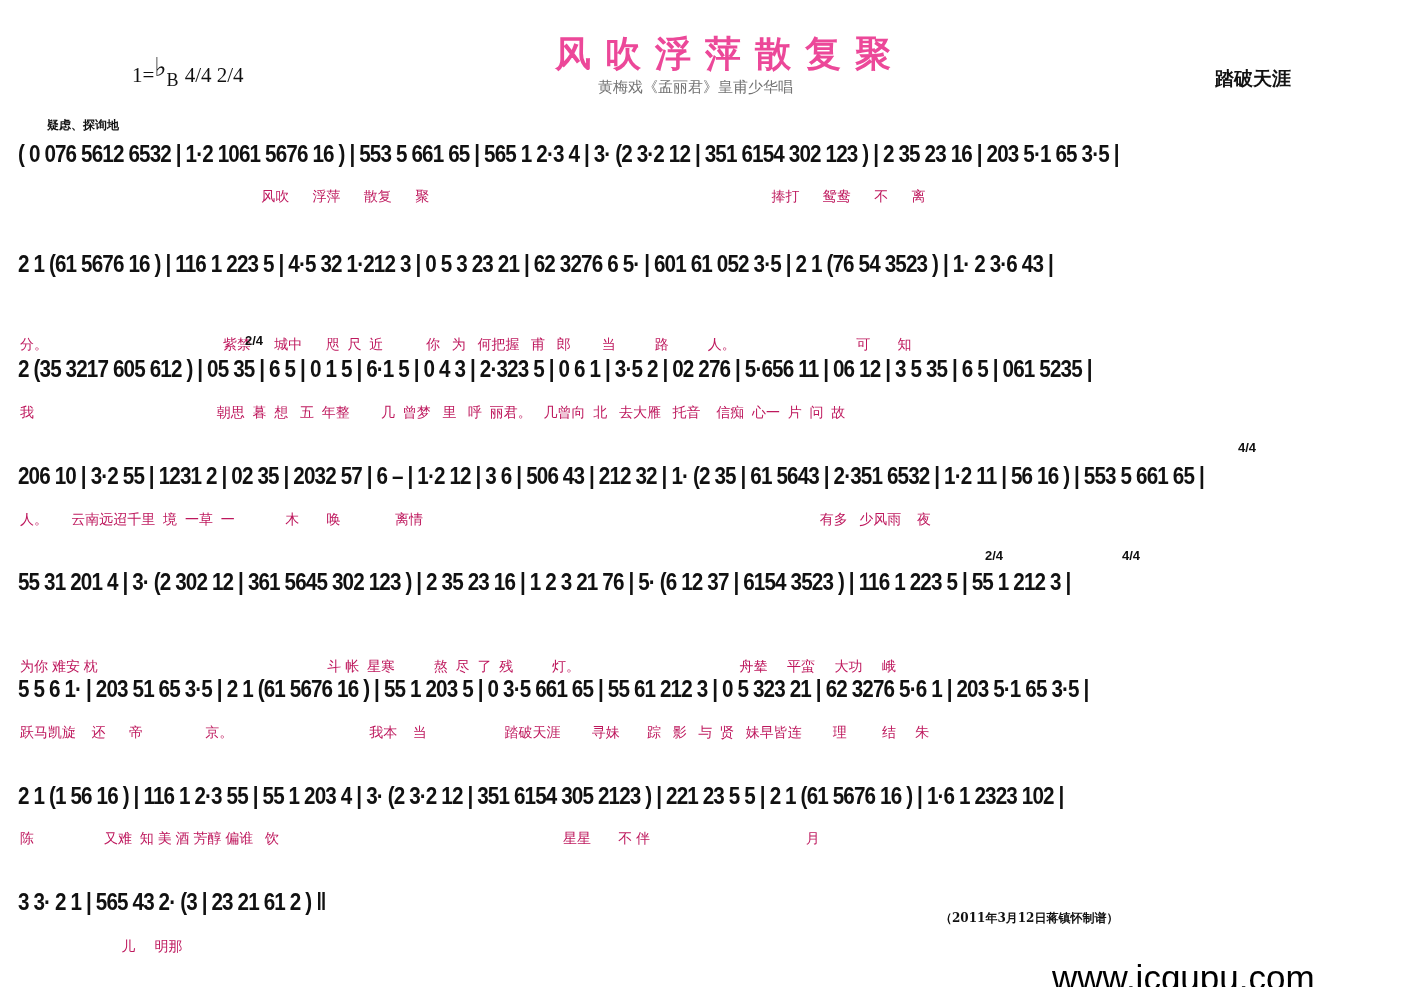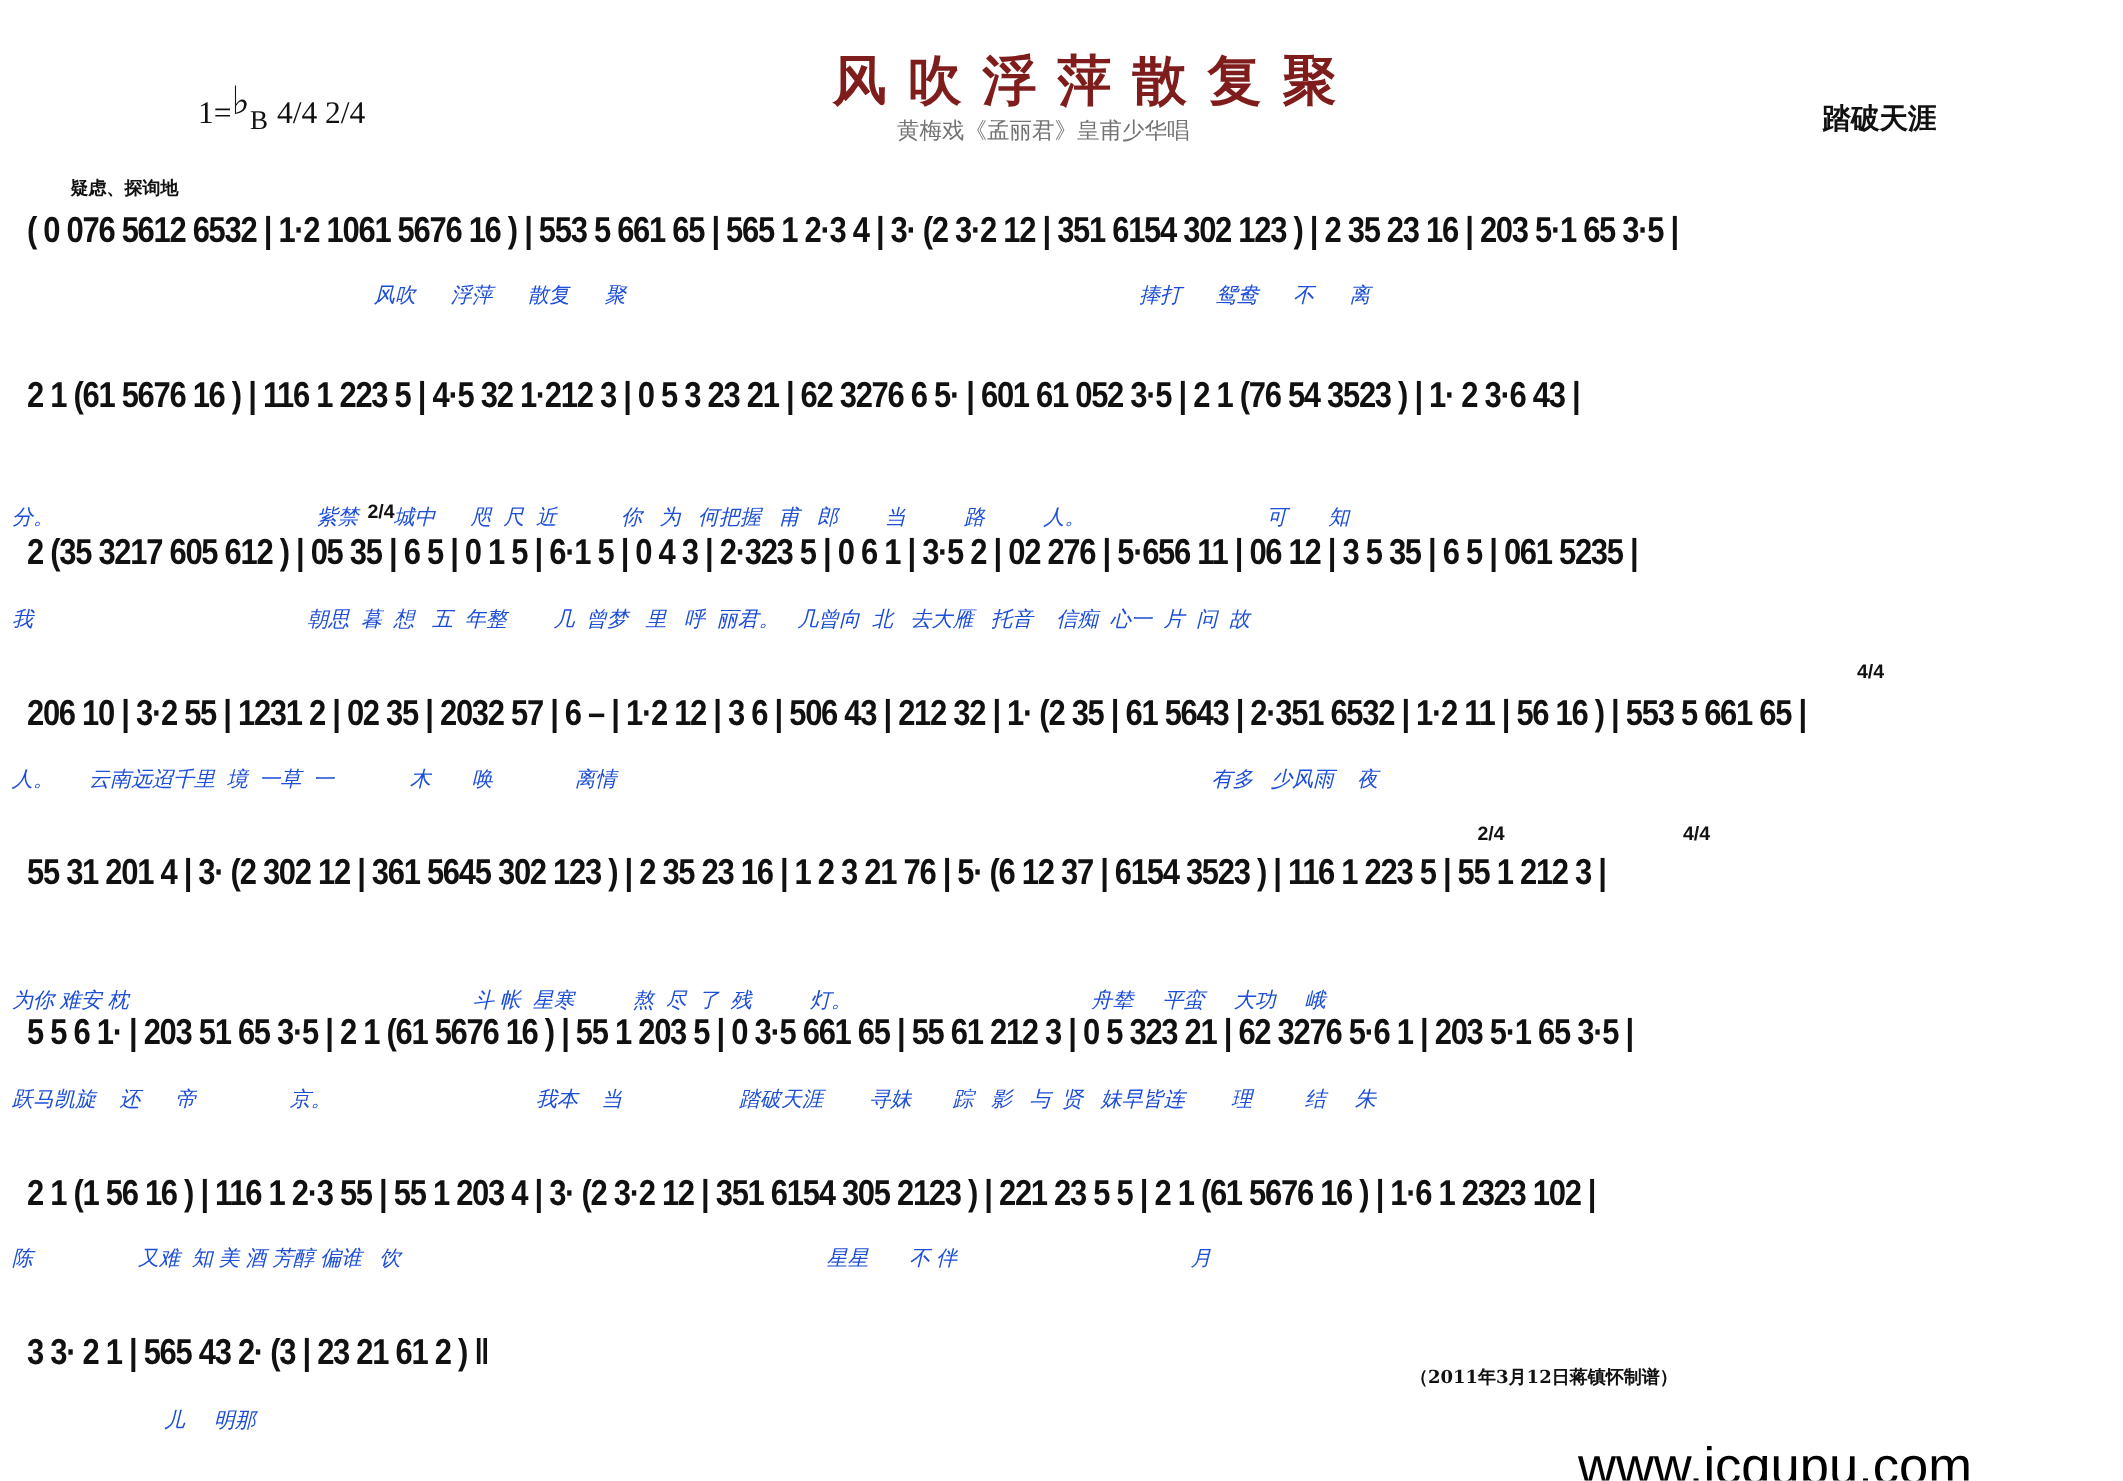--- a/index.html
+++ b/index.html
@@ -1,26 +1,26 @@
 <!DOCTYPE html>
 <html><head>
 <meta charset="utf-8">
 <style>
   html, body { margin: 0; padding: 0; background: #ffffff; }
   body { width: 1415px; height: 987px; position: relative; overflow: hidden; font-family: "Liberation Sans", "DejaVu Sans", sans-serif; color: #111; }
   .abs { position: absolute; }
-  .title { left: 555px; top: 30px; font-family: "DejaVu Serif", serif; font-weight: bold; font-size: 36px; letter-spacing: 14px; color: #7f1d1d; }
+  .title { left: 555px; top: 30px; font-family: "DejaVu Serif", serif; font-weight: bold; font-size: 36px; letter-spacing: 14px; color: #ec4899; }
   .subtitle { left: 598px; top: 78px; font-size: 15px; color: #737373; }
   .key { left: 132px; top: 58px; font-family: "Liberation Serif", serif; font-size: 21px; }
   .key .flat { font-size: 26px; position: relative; top: -6px; }
   .key .b { font-size: 18px; position: relative; top: 4px; margin-right: 6px; }
   .credit { left: 1215px; top: 66px; font-size: 19px; font-weight: bold; }
   .expr { left: 47px; top: 117px; font-size: 12px; font-weight: bold; }
   .line { position: absolute; left: 18px; width: 1380px; height: 40px; white-space: nowrap; font-size: 24px; font-weight: bold; font-family: "Liberation Sans", sans-serif; letter-spacing: -1px; transform: scaleX(0.86); transform-origin: left center; }
-  .lyric { position: absolute; left: 8px; font-size: 14px; white-space: pre; color: #1d4ed8; font-style: italic; }
+  .lyric { position: absolute; left: 20px; font-size: 14px; white-space: pre; color: #be185d; }
   .ts { position: absolute; font-size: 13px; font-weight: bold; }
   .footer-date { left: 940px; top: 910px; font-family: "DejaVu Serif", serif; font-size: 12px; font-weight: bold; }
   .watermark { left: 1052px; top: 930px; font-size: 35px; color: #000000; letter-spacing: 0px; margin-top: 28px; }
 </style>
 </head>
 <body>
 
 <div class="abs title">风吹浮萍散复聚</div>
 <div class="abs subtitle">黄梅戏《孟丽君》皇甫少华唱</div>
 

